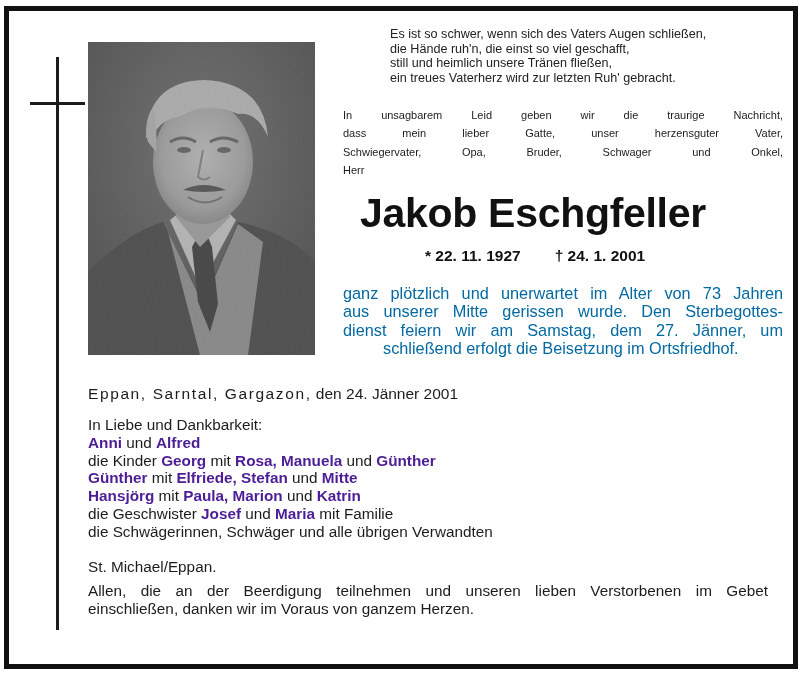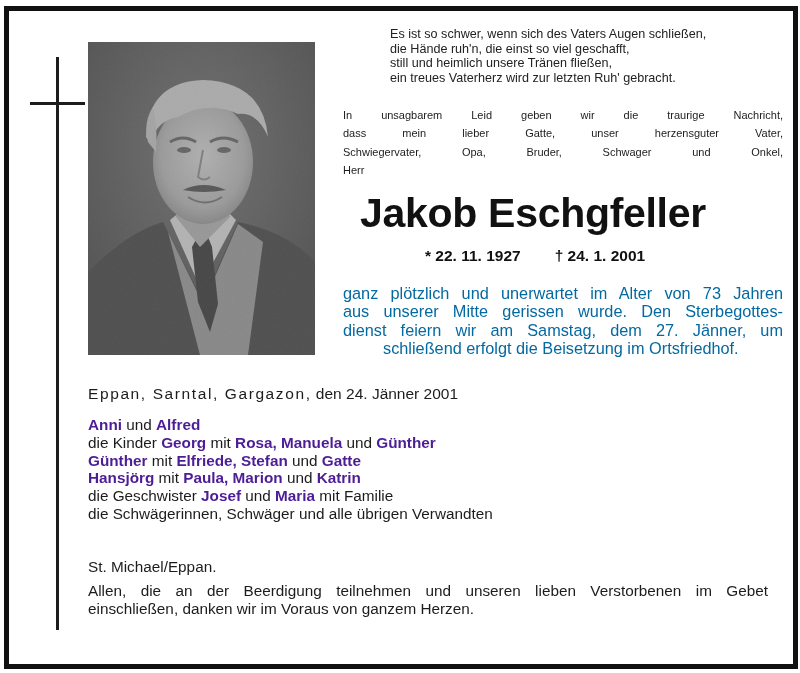--- a/index.html
+++ b/index.html
@@ -114,23 +114,24 @@
   <div>dienst feiern wir am Samstag, dem 27. Jänner, um</div>
   <div>schließend erfolgt die Beisetzung im Ortsfriedhof.</div>
 </div>
 
 <div class="placeline">
   <span class="spaced">Eppan, Sarntal, Gargazon,</span>
   <span>den 24. Jänner 2001</span>
 </div>
 
 <div class="mourners">
+  <div>In Liebe und Dankbarkeit:</div>
   <div><b>Anni</b><span> und </span><b>Alfred</b></div>
   <div><span>die Kinder </span><b>Georg</b><span> mit </span><b>Rosa, Manuela</b><span> und </span><b>Günther</b></div>
-  <div><b>Günther</b><span> mit </span><b>Elfriede, Stefan</b><span> und </span><b>Gatte</b></div>
+  <div><b>Günther</b><span> mit </span><b>Elfriede, Stefan</b><span> und </span><b>Mitte</b></div>
   <div><b>Hansjörg</b><span> mit </span><b>Paula, Marion</b><span> und </span><b>Katrin</b></div>
   <div><span>die Geschwister </span><b>Josef</b><span> und </span><b>Maria</b><span> mit Familie</span></div>
   <div>die Schwägerinnen, Schwäger und alle übrigen Verwandten</div>
 </div>
 
 <div class="closing">
   <p>
     <span>St. Michael/Eppan.</span>
   </p>
   <p>

